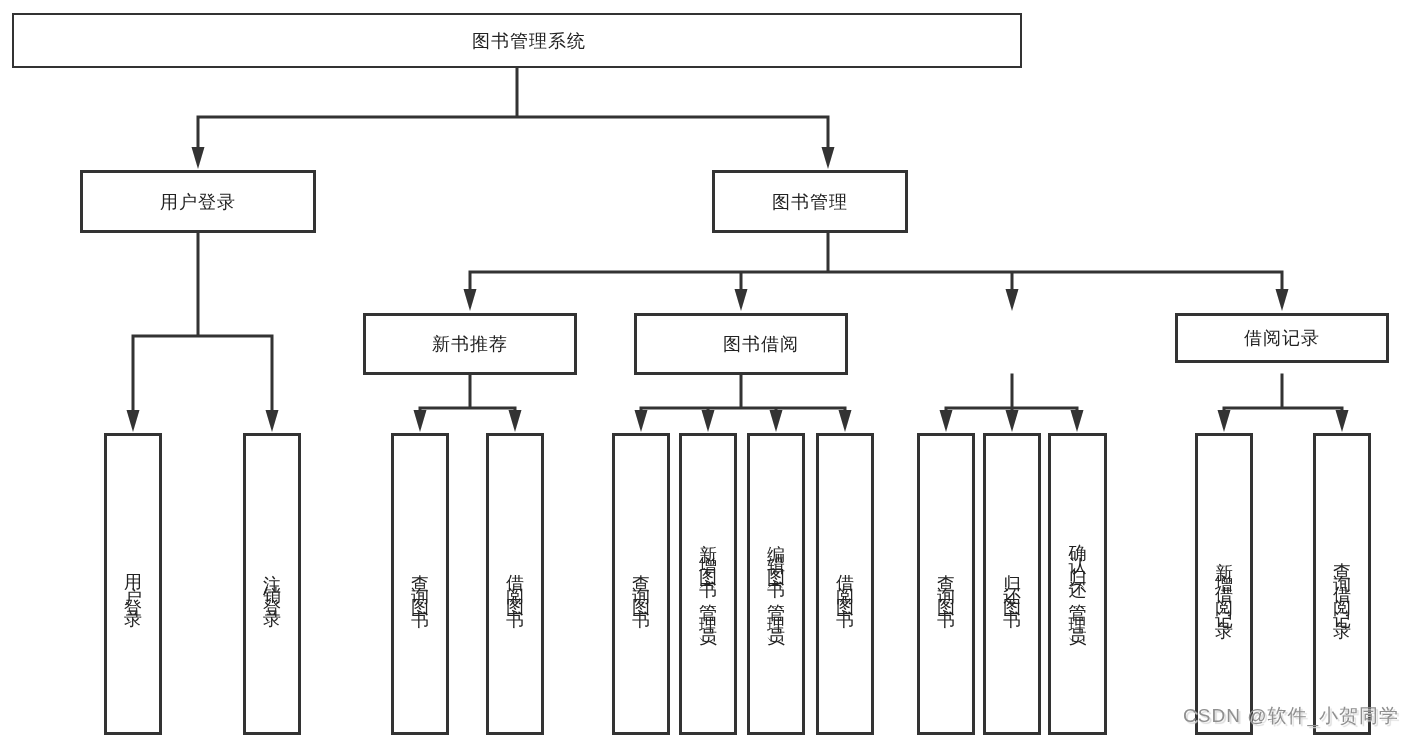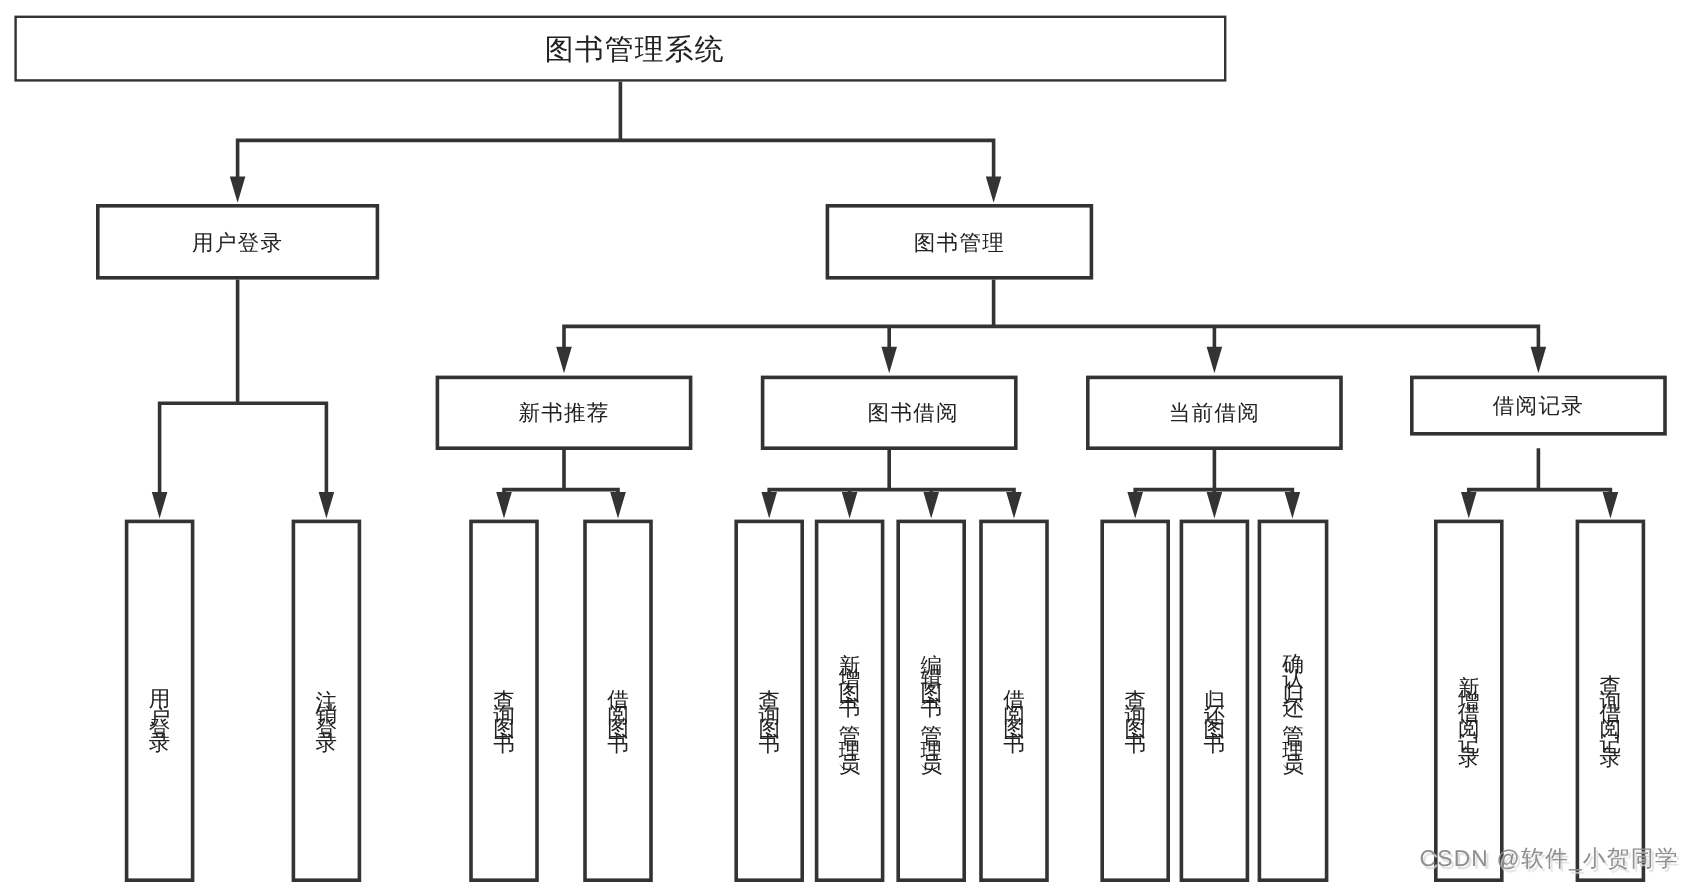--- a/index.html
+++ b/index.html
@@ -30,21 +30,21 @@
     color: #222222;
     display: flex;
     align-items: center;
     justify-content: center;
     font-size: 18px;
     letter-spacing: 1px;
     white-space: nowrap;
   }
   .node.root {
     border-width: 2px;
-    font-size: 24px;
+    font-size: 18px;
     padding-left: 24px;
   }
   .node.leaf {
     writing-mode: vertical-rl;
     text-orientation: mixed;
     font-size: 18px;
     letter-spacing: 12px;
     line-height: 1;
     white-space: normal;
   }
@@ -100,25 +100,24 @@
       <polygon points="1005.5,410 1018.5,410 1012,432"></polygon>
       <polygon points="1070.5,410 1083.5,410 1077,432"></polygon>
       <polygon points="1217.5,410 1230.5,410 1224,432"></polygon>
       <polygon points="1335.5,410 1348.5,410 1342,432"></polygon>
     </g>
   </svg>
 
   <div class="node root" style="left:12px; top:13px; width:1010px; height:55px;">图书管理系统</div>
 
   <div class="node" style="left:80px; top:170px; width:236px; height:63px;">用户登录</div>
-  <div class="node" style="left:688px; top:170px; width:223px; height:63px;">图书管理</div>
+  <div class="node" style="left:712px; top:170px; width:196px; height:63px;">图书管理</div>
 
   <div class="node" style="left:363px; top:313px; width:214px; height:62px;">新书推荐</div>
   <div class="node" style="left:634px; top:313px; width:214px; height:62px;padding-left:40px;">图书借阅</div>
-  <div class="node" style="left:905px; top:313px; width:214px; height:62px;">当前借阅</div>
   <div class="node" style="left:1175px; top:313px; width:214px; height:50px;">借阅记录</div>
 
   <div class="node leaf" style="left:104px; top:433px; width:58px; height:302px;">用户登录</div>
   <div class="node leaf" style="left:243px; top:433px; width:58px; height:302px;">注销登录</div>
 
   <div class="node leaf" style="left:391px; top:433px; width:58px; height:302px;">查询图书</div>
   <div class="node leaf" style="left:486px; top:433px; width:58px; height:302px;">借阅图书</div>
 
   <div class="node leaf" style="left:612px; top:433px; width:58px; height:302px;">查询图书</div>
   <div class="node leaf" style="left:679px; top:433px; width:58px; height:302px;">新增图书（管理员）</div>

